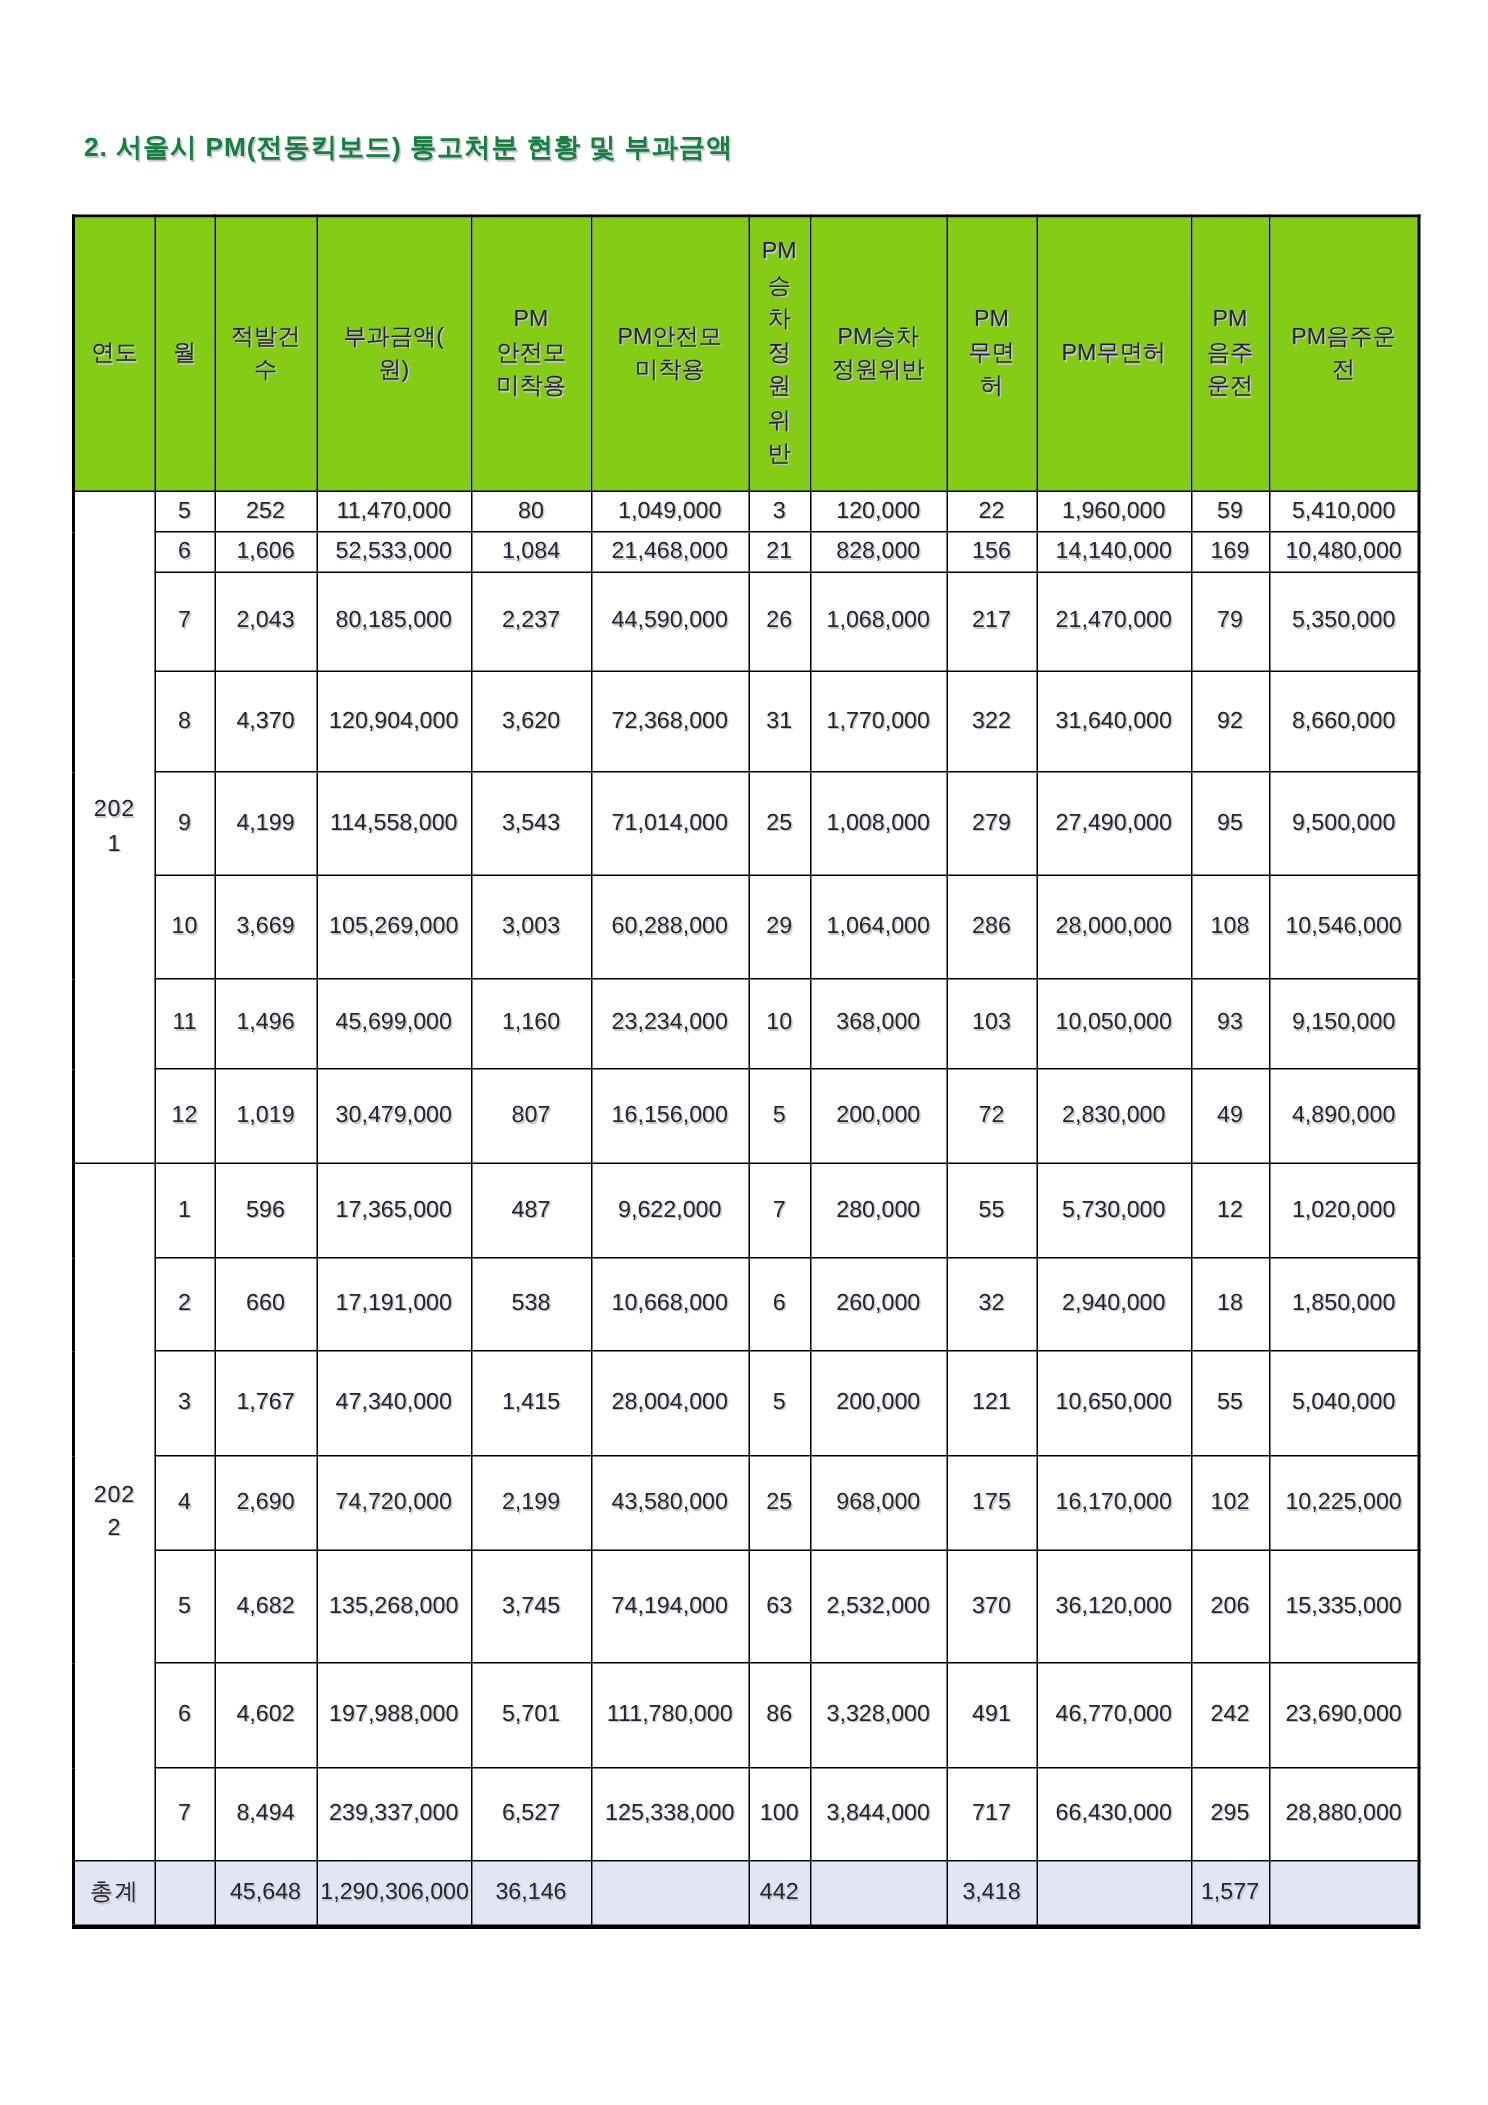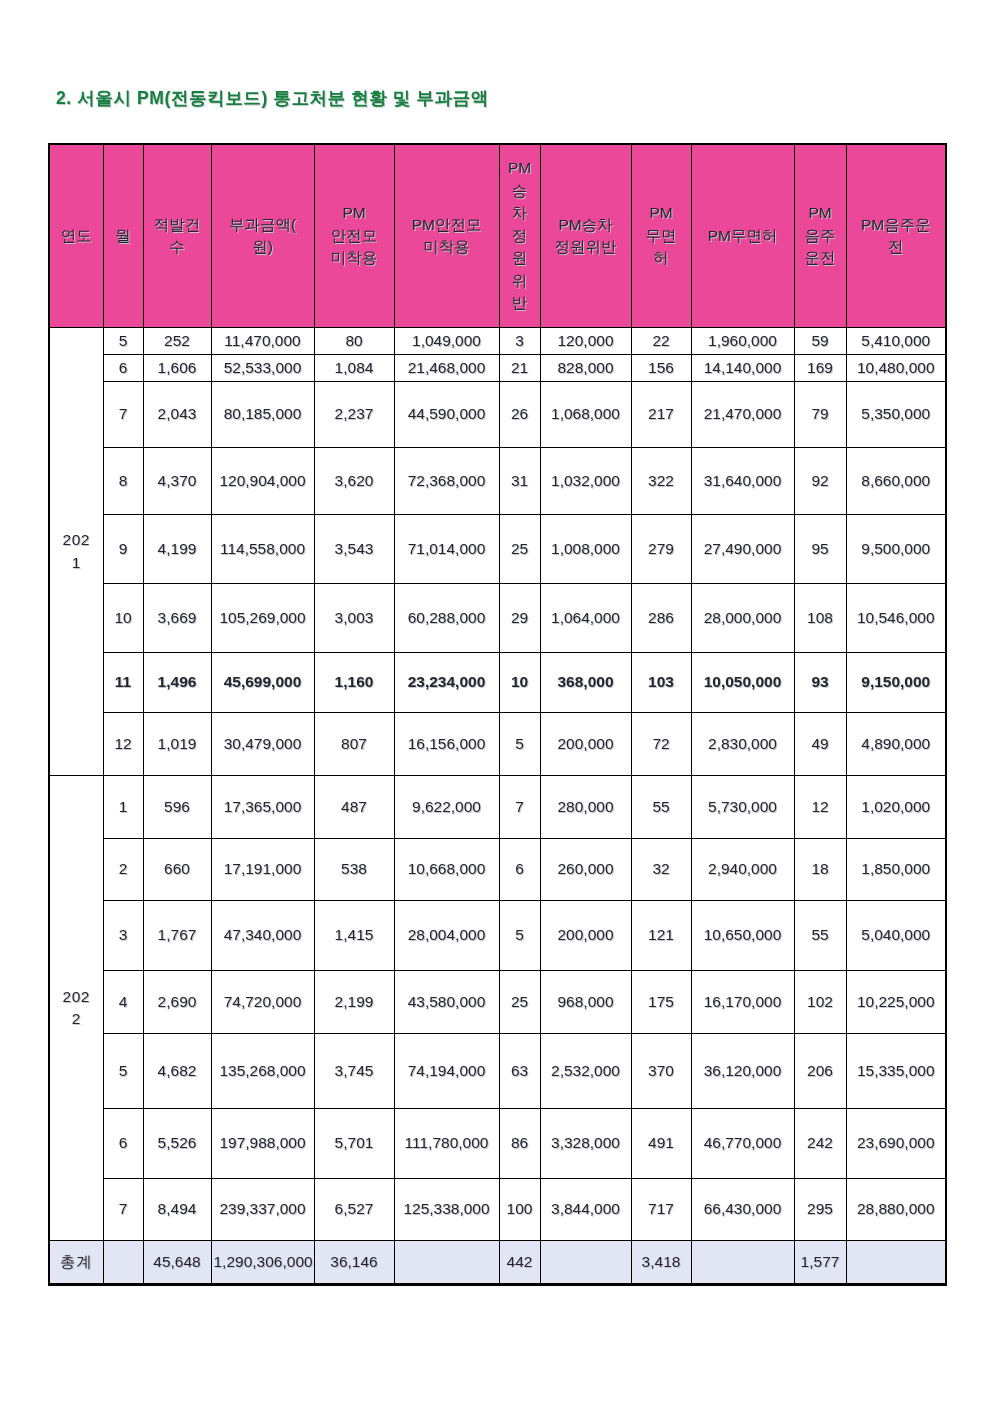--- a/index.html
+++ b/index.html
@@ -38,21 +38,21 @@
   }
   table.pm-table th, table.pm-table td {
     border: 1px solid #000;
     text-align: center;
     vertical-align: middle;
     padding: 1px 2px;
     overflow: hidden;
     line-height: 1.45;
   }
   table.pm-table thead th {
-    background: #ec4899;
+    background: #84cc16;
     font-weight: 400;
     white-space: pre-line;
     height: 180px;
     text-align: center;
   }
   td.year-cell {
     white-space: pre-line;
     letter-spacing: 0.5px;
   }
   tr.total-row td {
@@ -158,21 +158,21 @@
           <td>79</td>
           <td>5,350,000</td>
         </tr>
         <tr style="height: 67px;">
           <td>8</td>
           <td>4,370</td>
           <td>120,904,000</td>
           <td>3,620</td>
           <td>72,368,000</td>
           <td>31</td>
-          <td>1,032,000</td>
+          <td>1,770,000</td>
           <td>322</td>
           <td>31,640,000</td>
           <td>92</td>
           <td>8,660,000</td>
         </tr>
         <tr style="height: 69px;">
           <td>9</td>
           <td>4,199</td>
           <td>114,558,000</td>
           <td>3,543</td>
@@ -190,21 +190,21 @@
           <td>105,269,000</td>
           <td>3,003</td>
           <td>60,288,000</td>
           <td>29</td>
           <td>1,064,000</td>
           <td>286</td>
           <td>28,000,000</td>
           <td>108</td>
           <td>10,546,000</td>
         </tr>
-        <tr style="height: 60px; font-weight: bold;">
+        <tr style="height: 60px;">
           <td>11</td>
           <td>1,496</td>
           <td>45,699,000</td>
           <td>1,160</td>
           <td>23,234,000</td>
           <td>10</td>
           <td>368,000</td>
           <td>103</td>
           <td>10,050,000</td>
           <td>93</td>
@@ -285,21 +285,21 @@
           <td>74,194,000</td>
           <td>63</td>
           <td>2,532,000</td>
           <td>370</td>
           <td>36,120,000</td>
           <td>206</td>
           <td>15,335,000</td>
         </tr>
         <tr style="height: 70px;">
           <td>6</td>
-          <td>5,526</td>
+          <td>4,602</td>
           <td>197,988,000</td>
           <td>5,701</td>
           <td>111,780,000</td>
           <td>86</td>
           <td>3,328,000</td>
           <td>491</td>
           <td>46,770,000</td>
           <td>242</td>
           <td>23,690,000</td>
         </tr>

